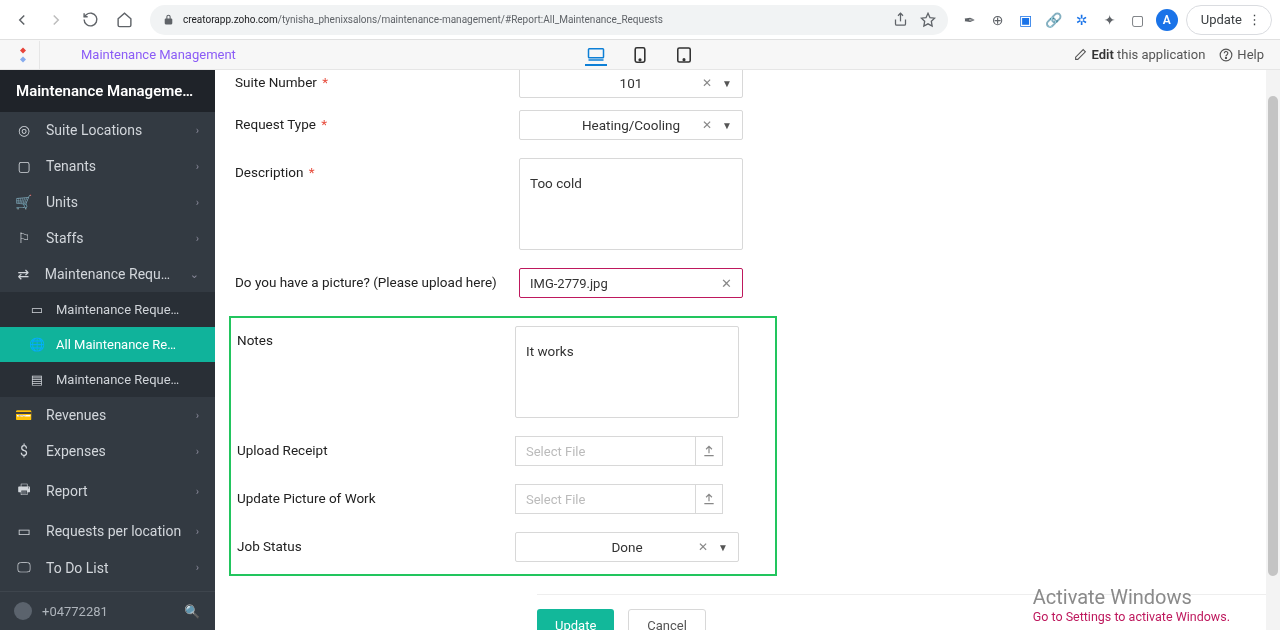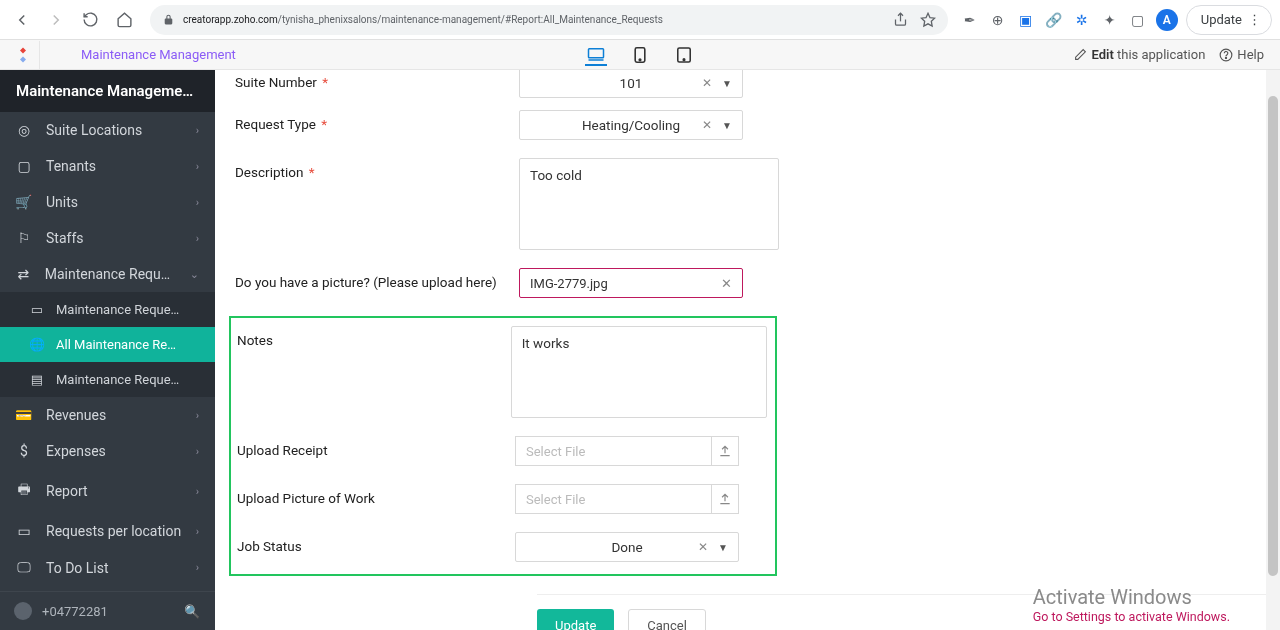--- a/index.html
+++ b/index.html
@@ -50,24 +50,24 @@
   .scroll-thumb { position:absolute; right:2px; width:10px; background:#c4c4c4; border-radius:5px; top:26px; height:480px; }
   .form-wrap { padding:0 0 0 20px; }
   .form-row { display:flex; align-items:flex-start; margin-bottom:18px; }
   .form-row.tight { margin-bottom:12px; }
   .form-label { width:284px; font-size:13.5px; color:#222; padding-top:6px; }
   .req { color:#e74c3c; margin-left:2px; }
   .control { width:224px; }
   .select { border:1px solid #d8d8d8; height:30px; border-radius:2px; padding:0 10px; display:flex; align-items:center; font-size:13.5px; color:#333; position:relative;justify-content:center; }
   .select .clear { position:absolute; right:30px; color:#888; font-size:12px; cursor:pointer; }
   .select .caret { position:absolute; right:10px; color:#555; font-size:10px; }
-  .textarea { border:1px solid #d8d8d8; border-radius:2px; padding:8px 10px; font-size:13.5px; color:#333; min-height:92px; width:260px; }
+  .textarea { border:1px solid #d8d8d8; border-radius:2px; padding:16px 10px; font-size:13.5px; color:#333; min-height:92px; width:224px; }
   .file-chip { border:1px solid #be185d; border-radius:2px; height:30px; width:224px; display:flex; align-items:center; padding:0 10px; font-size:13px; color:#333; position:relative; }
   .file-chip .clear { position:absolute; right:10px; color:#888; font-size:13px; cursor:pointer; }
-  .file-picker { display:flex; width:224px; height:30px; }
+  .file-picker { display:flex; width:208px; height:30px; }
   .file-picker-text { flex:1; border:1px solid #d8d8d8; border-right:none; display:flex; align-items:center; padding:0 10px; color:#bbb; font-size:13px; }
   .file-picker-btn { width:28px; border:1px solid #d8d8d8; display:flex; align-items:center; justify-content:center; color:#888; }
 
   .highlight-box { border:2px solid #22c55e; padding:8px 8px 8px 0; margin-left:-6px; width:548px; }
 
   .footer-bar { border-top:1px solid #eee; padding:14px 0 0 0; display:flex; gap:14px; justify-content:flex-start; margin-left:302px; margin-top:18px; }
   .btn { height:32px; padding:0 18px; border-radius:3px; font-size:13px; display:flex; align-items:center; cursor:pointer; }
   .btn-primary { background:#12b89a; color:#fff; border:none; }
   .btn-secondary { background:#fff; border:1px solid #d8d8d8; color:#555; }
 
@@ -307,21 +307,21 @@
             <div class="file-picker-text">Select File</div>
             <div class="file-picker-btn">
               <svg width="14" height="14" viewBox="0 0 24 24" fill="none" stroke="currentColor" stroke-width="2">
                   <path d="M12 16V4m-5 5l5-5 5 5M4 20h16"></path>
                 </svg>
             </div>
           </div>
         </div>
 
         <div class="form-row">
-          <div class="form-label" style="padding-left:6px">Upload Picture of Work</div>
+          <div class="form-label" style="padding-left:6px">Update Picture of Work</div>
           <div class="file-picker">
             <div class="file-picker-text">Select File</div>
             <div class="file-picker-btn">
               <svg width="14" height="14" viewBox="0 0 24 24" fill="none" stroke="currentColor" stroke-width="2">
                   <path d="M12 16V4m-5 5l5-5 5 5M4 20h16"></path>
                 </svg>
             </div>
           </div>
         </div>
 

